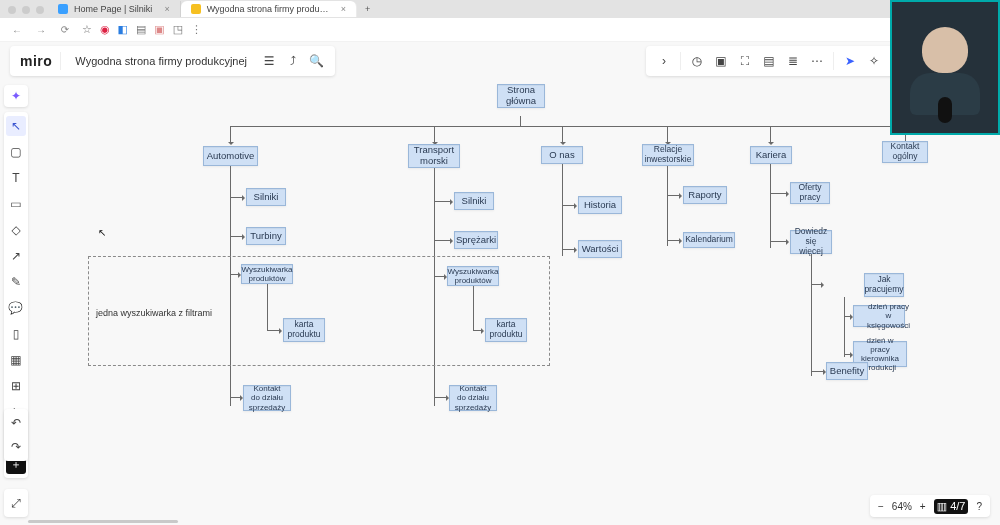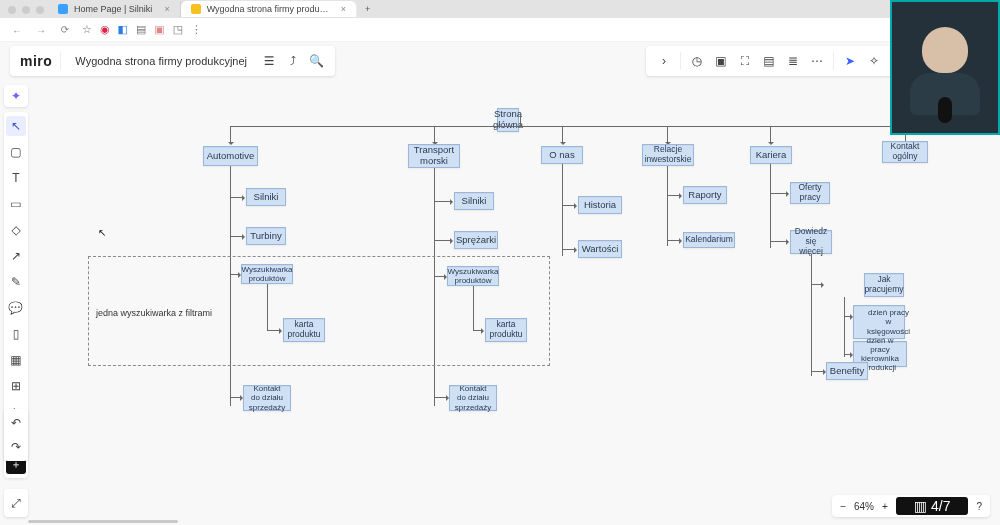--- a/index.html
+++ b/index.html
@@ -57,21 +57,21 @@
   .line-v { position:absolute; width:0; border-left:1px solid #6a6a6a; }
   .arrow-r::after { content:""; position:absolute; right:-4px; top:-3px; border:3px solid transparent; border-left-color:#6a6a6a; }
   .arrow-d::after { content:""; position:absolute; left:-3px; bottom:-4px; border:3px solid transparent; border-top-color:#6a6a6a; }
 
   
   .dash-box { position:absolute; border:1px dashed #8a8a8a; }
   .dash-label { position:absolute; font-size:9px; color:#333; }
 
   
   .zoom { position:absolute; right:10px; bottom:8px; height:22px; background:#fff; border-radius:4px; box-shadow:0 1px 3px rgba(0,0,0,.12); display:flex; align-items:center; gap:8px; padding:0 8px; font-size:10px; color:#333;}
-  .zoom .badge{ background:#111; color:#fff; border-radius:3px; padding:1px 18px; font-size:14px;}
+  .zoom .badge{ background:#111; color:#fff; border-radius:3px; padding:1px 3px; font-size:11px;}
 
   
   .webcam { position:absolute; top:0; right:0; width:110px; height:135px; background:#25313a; border:2px solid #0aa; display:flex; align-items:center; justify-content:center;}
   .webcam .head{ width:46px; height:46px; background:#d8bfa8; border-radius:50% 50% 45% 45%; position:relative; top:-18px;}
   .webcam .body{ position:absolute; bottom:18px; width:70px; height:42px; background:#2b3c46; border-radius:20px 20px 6px 6px;}
   .webcam .mic { position:absolute; bottom:10px; width:14px; height:26px; background:#111; border-radius:7px;}
 
   
   .cursor-dot { position:absolute; font-size:10px; color:#000;}
 
@@ -110,21 +110,21 @@
     <span style="color:#2a7de1">◧</span>
     <span>▤</span>
     <span style="color:#d88">▣</span>
     <span>◳</span>
     <span>⋮</span>
   </div>
 </div>
 
 <div class="canvas">
 
-  <div class="node" style="left:497px; top:66px; width:22px; height:24px;">
+  <div class="node" style="left:497px; top:42px; width:48px; height:24px;">
       <span>Strona główna</span>
     </div>
 
   <div class="line-v" style="left:520px; top:74px; height:10px;"></div>
   <div class="line-h" style="left:230px; top:84px; width:680px;"></div>
 
   <div class="line-v arrow-d" style="left:230px; top:84px; height:18px;"></div>
   <div class="line-v arrow-d" style="left:434px; top:84px; height:18px;"></div>
   <div class="line-v arrow-d" style="left:562px; top:84px; height:18px;"></div>
   <div class="line-v arrow-d" style="left:667px; top:84px; height:18px;"></div>
@@ -225,21 +225,21 @@
   <div class="node sm" style="left:790px; top:188px; width:42px; height:24px;">
       <span>Dowiedz się więcej</span>
     </div>
   <div class="line-v" style="left:811px; top:212px; height:122px;"></div>
   <div class="line-h arrow-r" style="left:811px; top:242px; width:12px;"></div>
   <div class="node sm" style="left:824px; top:231px; width:40px; height:24px;margin-left:40px;">
       <span>Jak pracujemy</span>
     </div>
   <div class="line-v" style="left:844px; top:255px; height:60px;"></div>
   <div class="line-h arrow-r" style="left:844px; top:274px; width:8px;"></div>
-  <div class="node xs" style="left:853px; top:263px; width:52px; height:34px;padding-left:23px;">
+  <div class="node xs" style="left:853px; top:263px; width:52px; height:22px;padding-left:23px;">
       <span>dzień pracy w księgowości</span>
     </div>
   <div class="line-h arrow-r" style="left:844px; top:312px; width:8px;"></div>
   <div class="node xs" style="left:853px; top:299px; width:54px; height:26px;">
       <span>dzień w pracy kierownika produkcji</span>
     </div>
   <div class="line-h arrow-r" style="left:811px; top:329px; width:14px;"></div>
   <div class="node" style="left:826px; top:320px; width:42px; height:18px;">
       <span>Benefity</span>
     </div>

